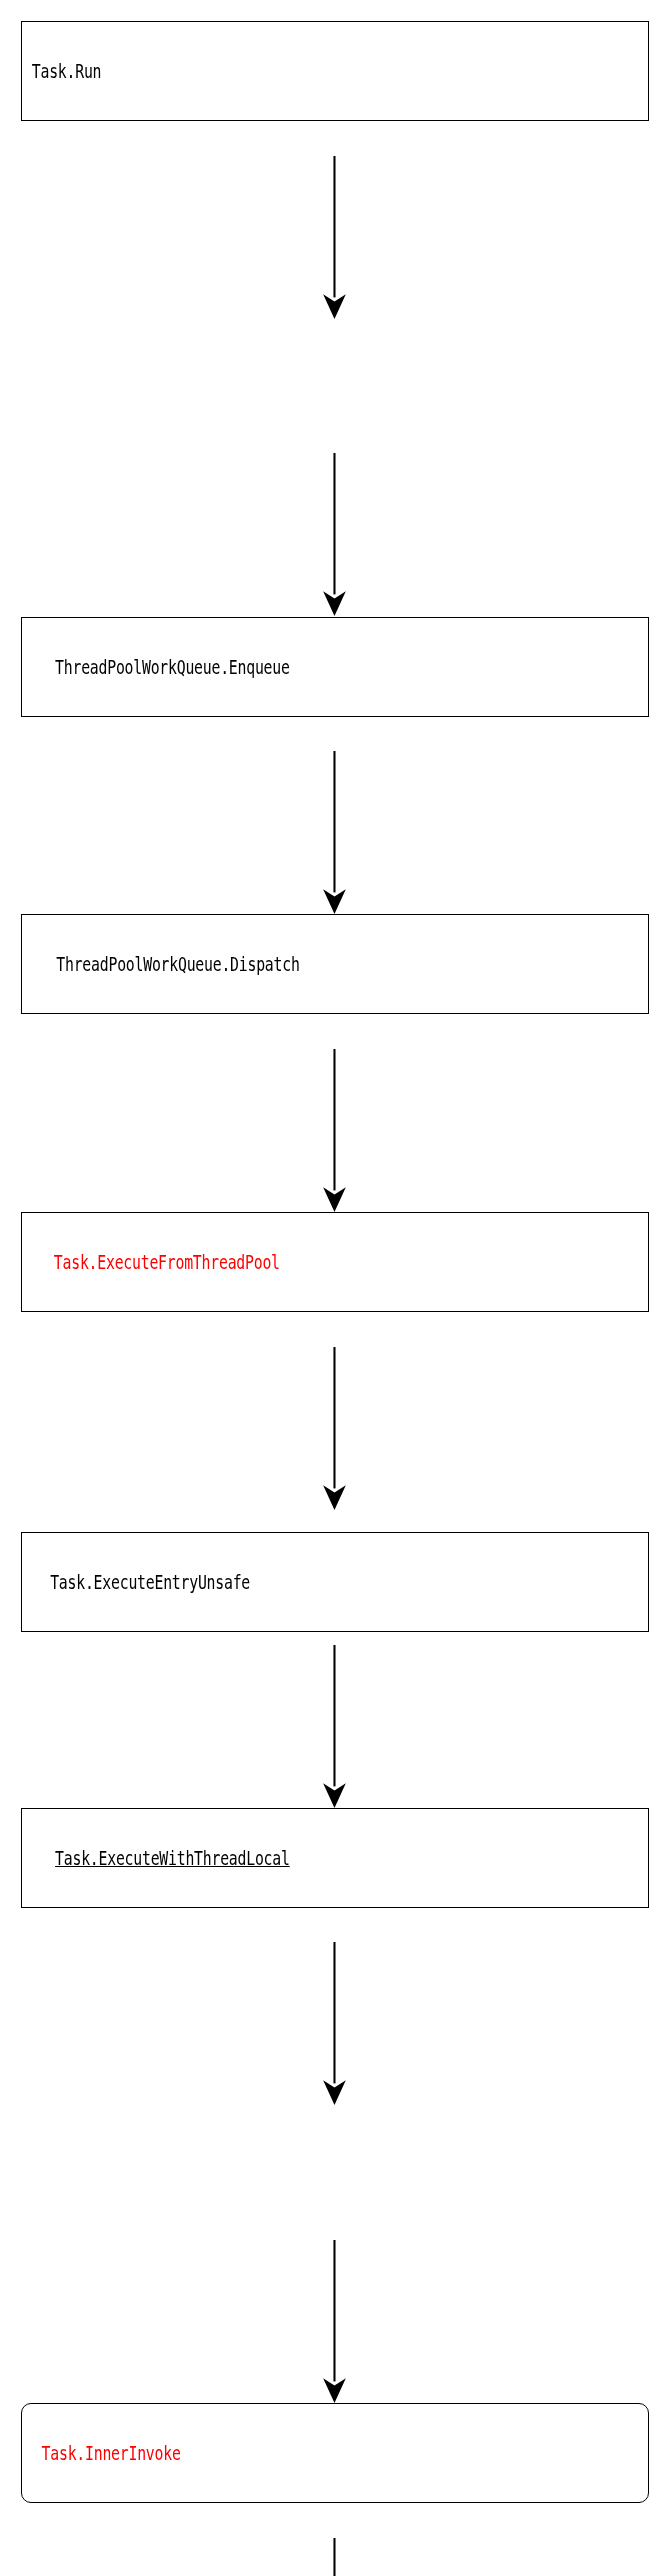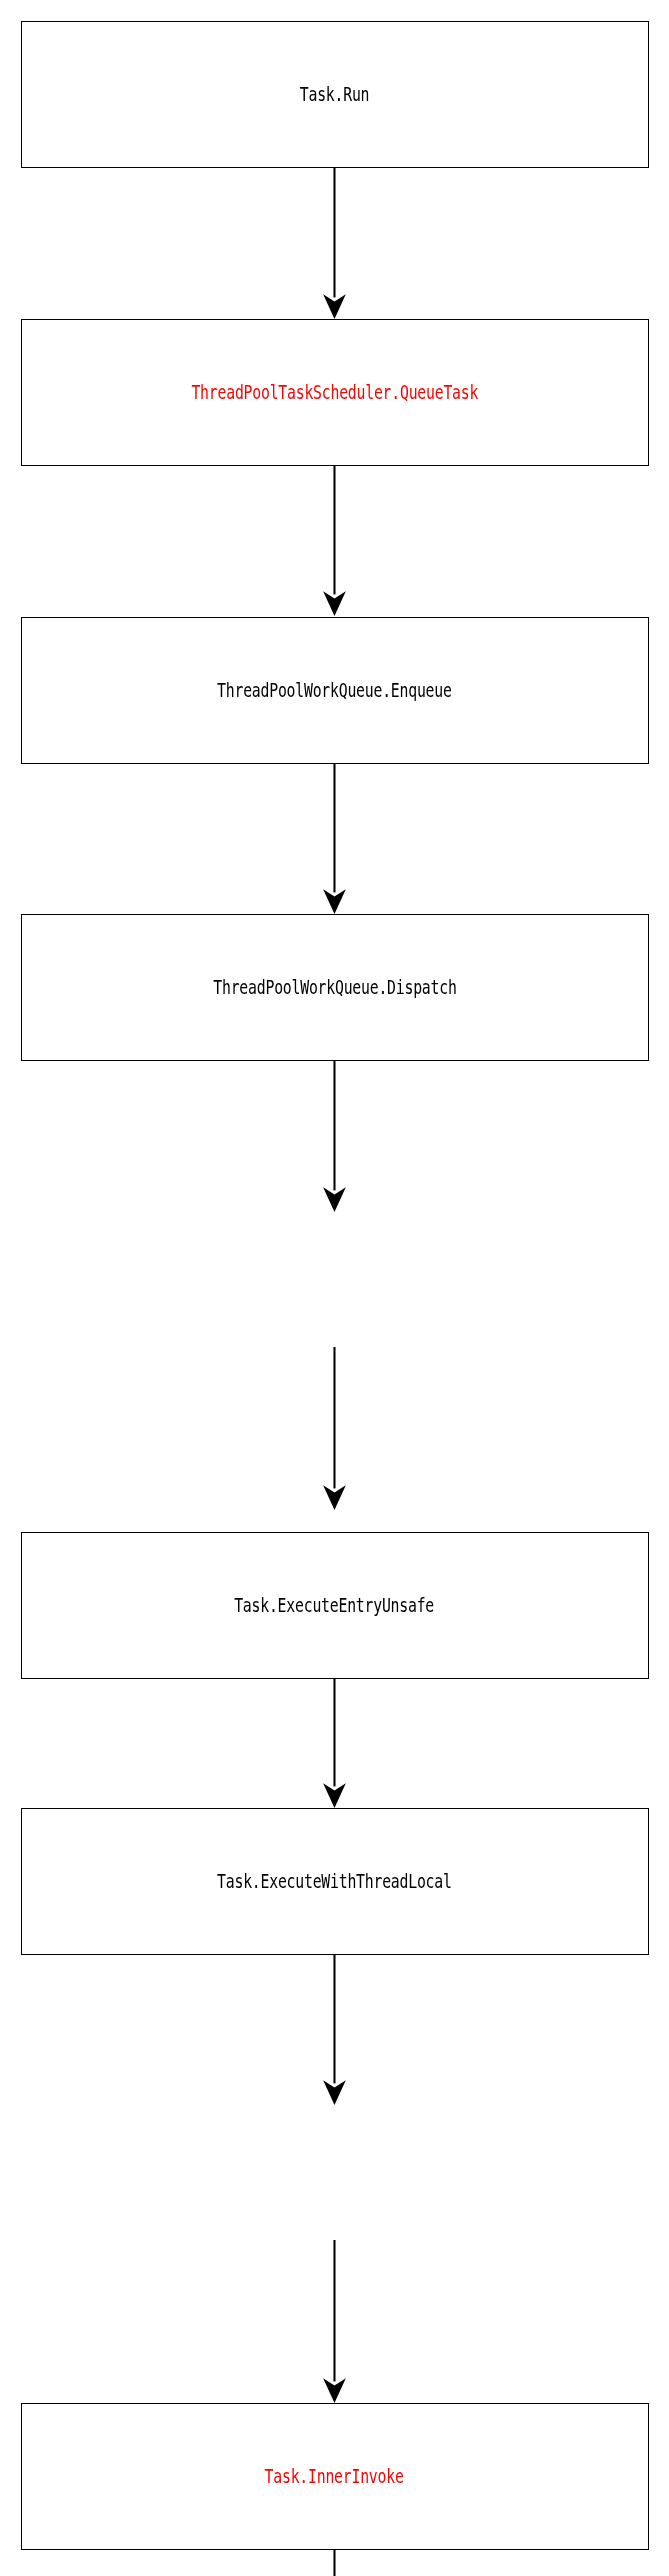--- a/index.html
+++ b/index.html
@@ -16,27 +16,27 @@
   #flow-root {
     position: relative;
     width: 670px;
     height: 2867px;
     background: #ffffff;
   }
   .flow-node {
     position: absolute;
     left: 20.6px;
     width: 628px;
-    height: 147px;
+    height: 100px;
     box-sizing: border-box;
     border: 1.5px solid #000000;
     background: #ffffff;
     display: flex;
     align-items: center;
-    justify-content: center;
+    justify-content: flex-start;
   }
   .node-label {
     font-family: "DejaVu Sans Mono", "Liberation Sans", sans-serif;
     font-size: 19px;
     font-weight: 500;
     line-height: 1.1;
     letter-spacing: -0.3px;
     text-align: center;
     white-space: nowrap;
     color: #000000;
@@ -112,32 +112,32 @@
     </div>
     <div class="flow-edge" style="top: 2538px; height: 163px;">
       <svg viewBox="0 0 1300 317" xmlns="http://www.w3.org/2000/svg" preserveAspectRatio="none">
         <line x1="649" y1="0" x2="649" y2="275" stroke="#000000" stroke-width="4"></line>
         <path d="M 649 317 L 627 269 L 649 283 L 671 269 Z" fill="#000000"></path>
       </svg>
     </div>
     <div class="flow-node" style="top: 21px;">
       <div class="node-label">Task.Run</div>
     </div>
-    <div class="flow-node" style="top: 319px;">
-      <div class="node-label accent">ThreadPoolTaskScheduler.QueueTask</div>
-    </div>
     <div class="flow-node" style="top: 617px;">
       <div class="node-label">ThreadPoolWorkQueue.Enqueue</div>
     </div>
     <div class="flow-node" style="top: 914px;">
       <div class="node-label">ThreadPoolWorkQueue.Dispatch</div>
     </div>
+    <div class="flow-node" style="top: 1212px;">
+      <div class="node-label accent">Task.ExecuteFromThreadPool</div>
+    </div>
     <div class="flow-node" style="top: 1510px; margin-top: 22px;">
       <div class="node-label">Task.ExecuteEntryUnsafe</div>
     </div>
-    <div class="flow-node" style="top: 1808px;">
+    <div class="flow-node" style="top: 1808px; text-decoration: underline;">
       <div class="node-label">Task.ExecuteWithThreadLocal</div>
     </div>
-    <div class="flow-node" style="top: 2403px;">
+    <div class="flow-node" style="top: 2403px; border-radius: 10px;">
       <div class="node-label accent">Task.InnerInvoke</div>
     </div>
   </div>
 
 
 </body></html>

